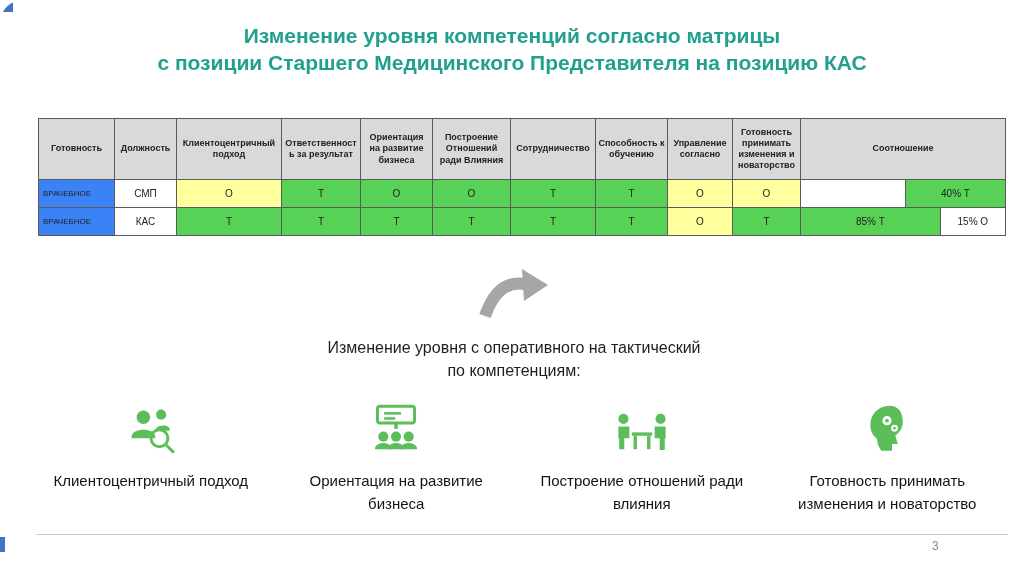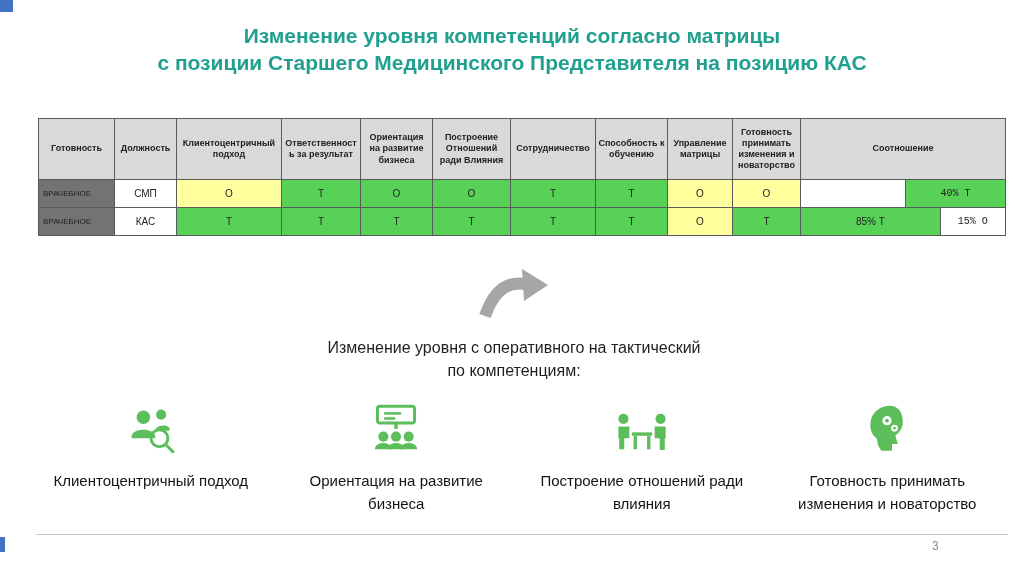--- a/index.html
+++ b/index.html
@@ -1,38 +1,38 @@
 <!DOCTYPE html>
 <html style="--title: #21A08F; --table_header_bg: #D9D9D9; --table_green: #57D257; --table_yellow: #FFFF9E; --white: #FFFFFF; --icon_green: #5BBE5B; --arrow_gray: #A6A6A6; --accent_blue: #4472C4;"><head>
 <meta charset="utf-8">
 <style>
   html,body{margin:0;padding:0;background:#ffffff;}
   body{width:1024px;height:574px;font-family:"Liberation Sans", sans-serif;}
-  .slide{position:relative;width:1024px;height:574px;background:#ffffff;overflow:hidden;}
+  .slide{position:relative;width:1024px;height:574px;background:#ffffff;overflow:hidden;border-radius:23px;}
 
   .accent{position:absolute;background:var(--accent_blue,#4472C4);}
   .accent-top{left:0;top:0;width:13px;height:12px;}
   .accent-bottom{left:0;top:537px;width:5px;height:15px;}
 
   .title{position:absolute;top:22px;left:0;right:0;margin:0;text-align:center;
          color:var(--title,#21A08F);font-size:21px;font-weight:bold;line-height:1.3;}
   .title-line{display:block;}
 
   .table-wrap{position:absolute;left:38px;top:118px;width:967px;}
   table.ctable{border-collapse:collapse;table-layout:fixed;width:967px;}
   .ctable th,.ctable td{border:1px solid #5a5a5a;overflow:hidden;}
   .ctable th{background:var(--table_header_bg,#D9D9D9);color:#222;font-size:9px;font-weight:bold;
              text-align:center;vertical-align:middle;height:56px;padding:2px;line-height:1.25;word-wrap:break-word;}
   .ctable td{height:27px;font-size:10px;color:#222;text-align:center;vertical-align:middle;padding:0;}
-  td.dir-cell{font-size:8px;text-align:left;padding-left:4px;background:#737373;}
+  td.dir-cell{font-size:8px;text-align:left;padding-left:4px;background:#3b82f6;}
   td.pos-cell{font-size:10px;background:#ffffff;}
   td.ratio-cell{padding:0;}
   .ratio-wrap{display:flex;width:100%;height:27px;}
   .ratio-seg{display:flex;align-items:center;justify-content:center;font-size:10px;height:100%;box-sizing:border-box;}
-  .ratio-seg + .ratio-seg{border-left:1px solid #5a5a5a;font-family:Liberation Mono, monospace;}
+  .ratio-seg + .ratio-seg{border-left:1px solid #5a5a5a;}
 
   .arrow{position:absolute;left:478px;top:268px;width:70px;height:52px;color:var(--arrow_gray,#A6A6A6);}
 
   .annotation{position:absolute;left:4px;right:0;top:336px;text-align:center;
               font-size:16px;color:#1f1f1f;line-height:1.45;}
 
   .features{position:absolute;left:28px;right:14px;top:396px;display:flex;}
   .feature{flex:1;display:flex;flex-direction:column;align-items:center;}
   .feature-icon{height:66px;display:flex;align-items:center;justify-content:center;color:var(--icon_green,#5BBE5B);}
   .feature-label{margin-top:8px;max-width:228px;text-align:center;font-size:15px;color:#141414;line-height:1.5;}
@@ -71,21 +71,21 @@
       <thead>
         <tr id="header-row">
             <th>Готовность</th>
             <th>Должность</th>
             <th>Клиентоцентричный подход</th>
             <th>Ответственность за результат</th>
             <th>Ориентация на развитие бизнеса</th>
             <th>Построение Отношений ради Влияния</th>
             <th>Сотрудничество</th>
             <th>Способность к обучению</th>
-            <th>Управление матрицы</th>
+            <th>Управление согласно</th>
             <th>Готовность принимать изменения и новаторство</th>
             <th>Соотношение</th>
           </tr>
       </thead>
       <tbody id="table-body">
           <tr>
             <td class="dir-cell">ВРАЧЕБНОЕ</td>
             <td class="pos-cell">СМП</td>
             <td class="comp-cell" style="background: rgb(255, 255, 158);">О</td>
             <td class="comp-cell" style="background: rgb(87, 210, 87);">Т</td>

